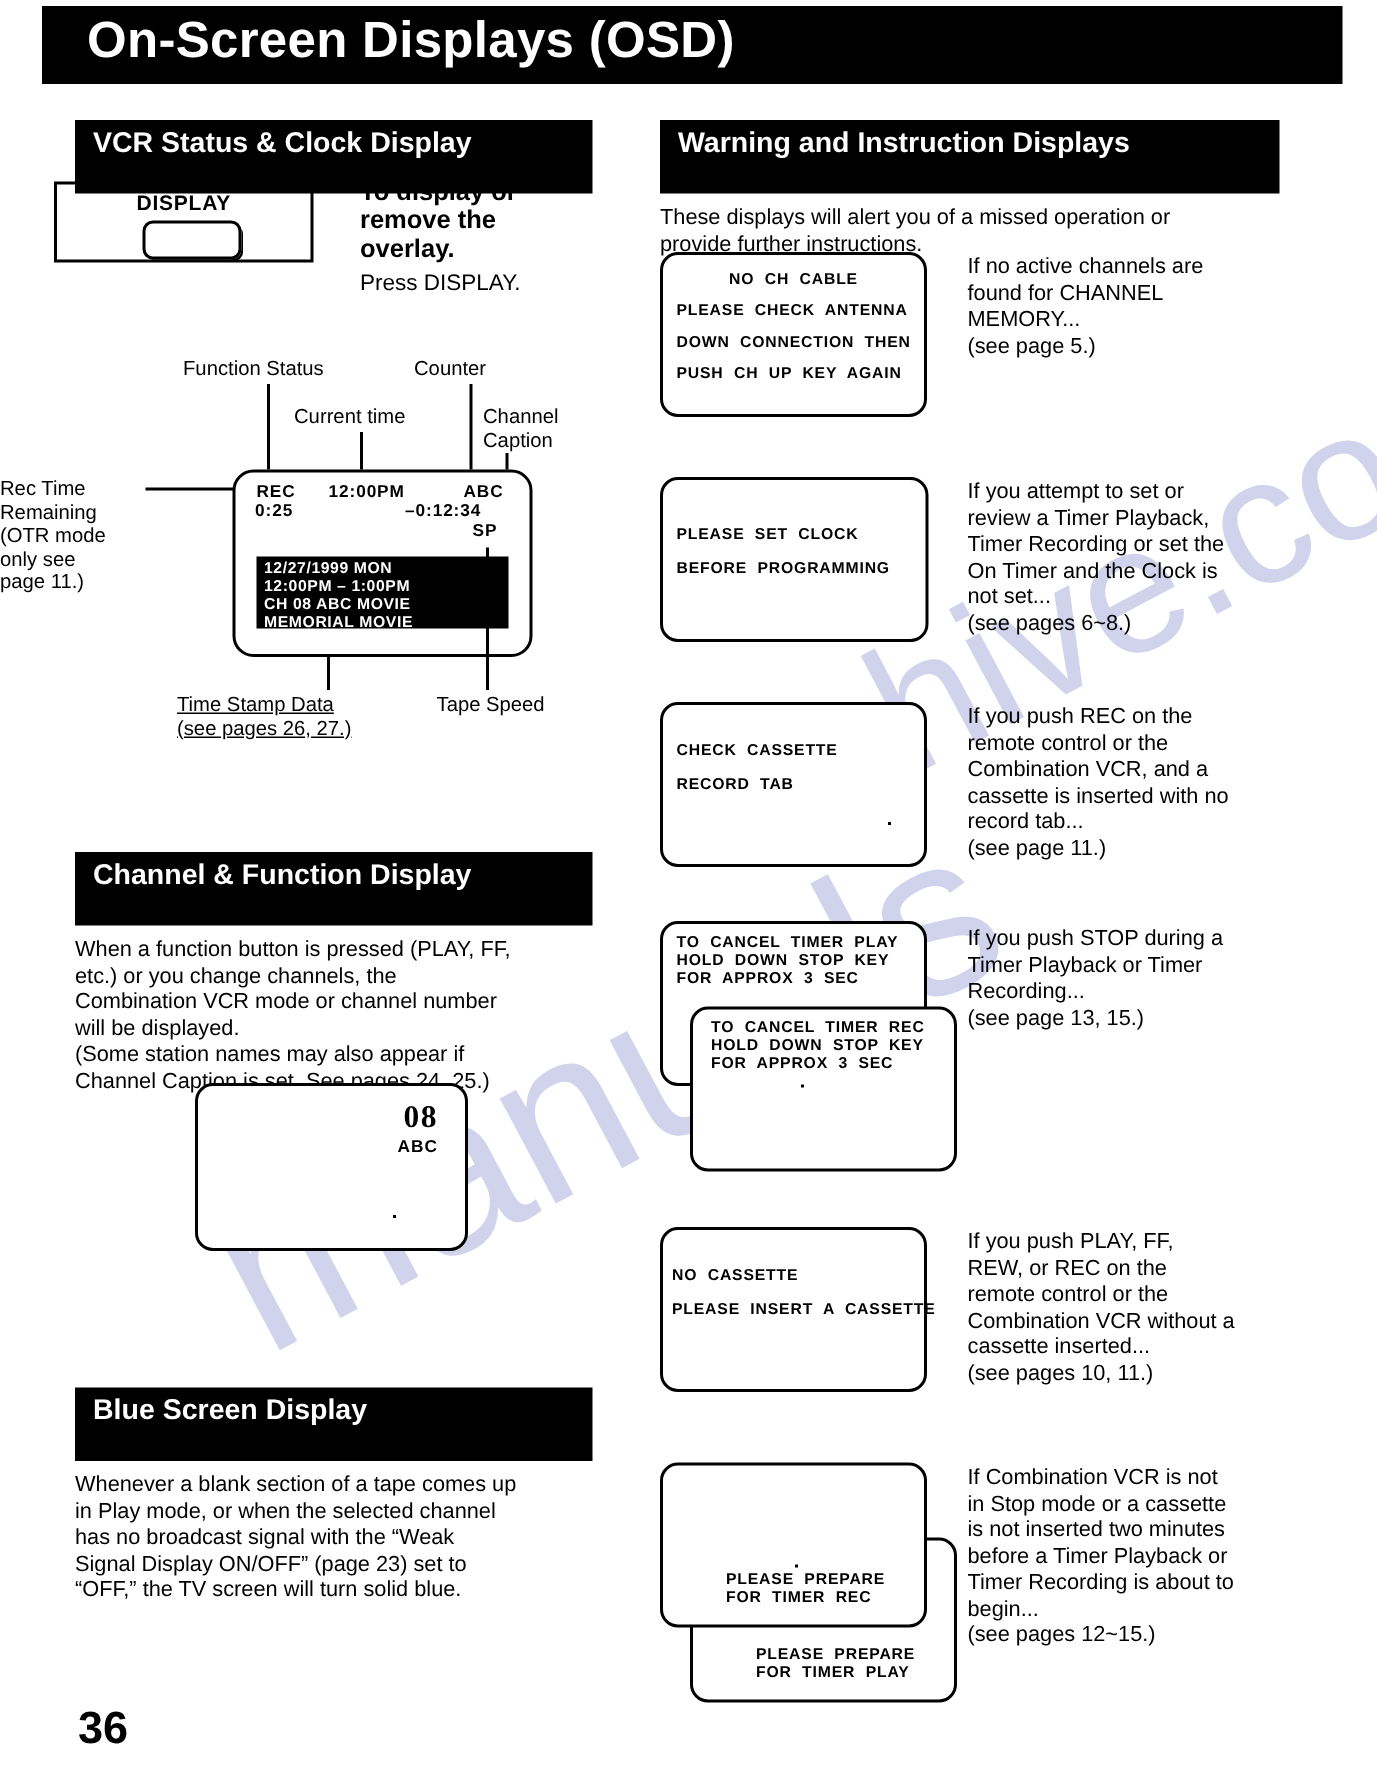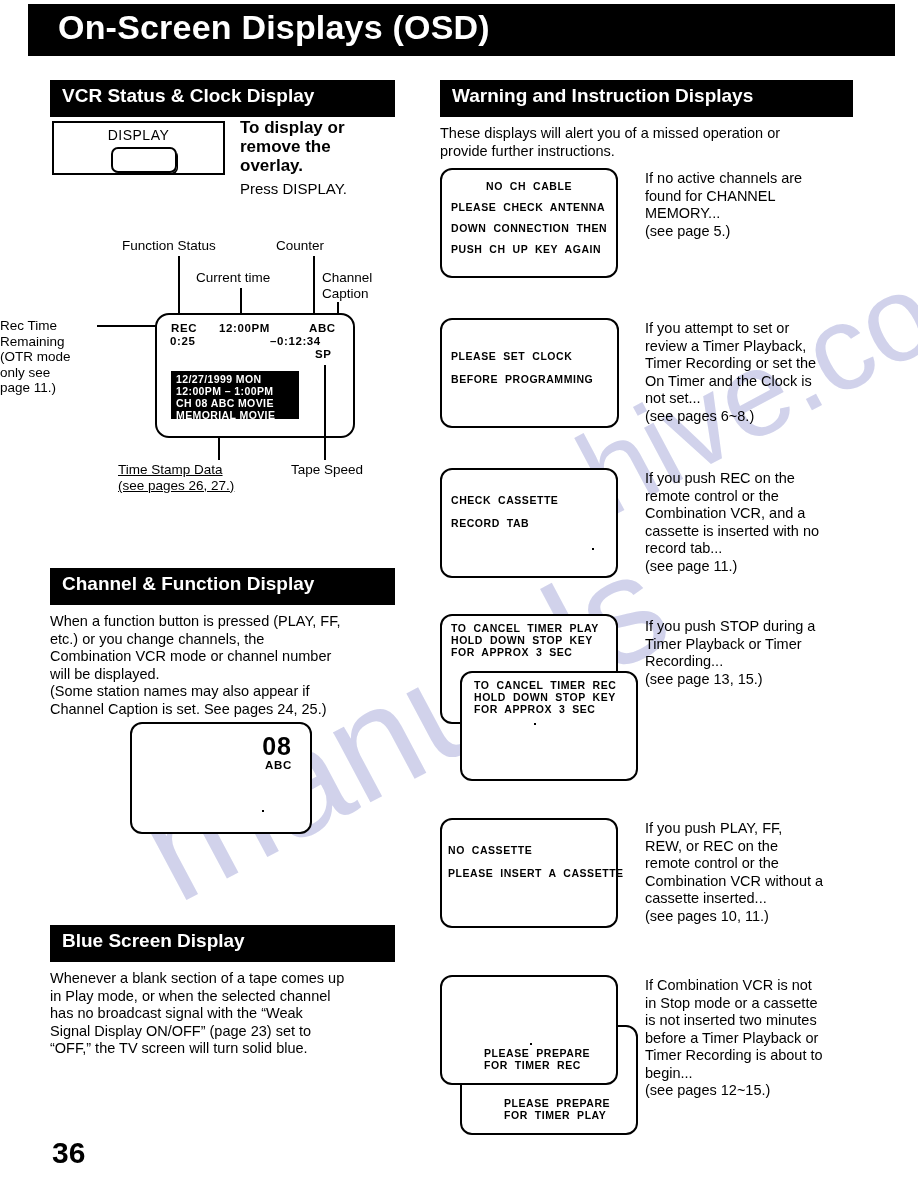--- a/index.html
+++ b/index.html
@@ -49,40 +49,41 @@
   
   .col-left  { position: absolute; left: 50px;  top: 80px; width: 345px; }
   .col-right { position: absolute; left: 440px; top: 80px; width: 420px; }
 
   
   .sec-head {
     background: #000;
     color: #fff;
     font-size: 19px;
     font-weight: bold;
-    padding: 5px 12px 10px 12px;
+    padding: 5px 12px 22px 12px;
     box-sizing: border-box;
   }
   .sec-head.narrow { width: 345px; }
   .sec-head.wide   { width: 413px; }
 
   .body-text {
     font-size: 14.5px;
     line-height: 17.5px;
     margin-top: 8px;
     white-space: pre-line;
   }
 
   
   .display-panel {
     position: absolute;
-    left: 52px; top: 121px;
+    left: 36px; top: 121px;
     width: 173px; height: 54px;
     border: 2px solid #000;
     box-sizing: border-box;
+    font-weight: bold;
   }
   .display-panel .lbl {
     position: absolute;
     left: 0; right: 0; top: 4px;
     text-align: center;
     font-size: 14px;
     letter-spacing: .5px;
   }
   .display-panel .btn {
     position: absolute;
@@ -127,21 +128,21 @@
   .osd-rec    { position: absolute; left: 14px;  top: 0; }
   .osd-time   { position: absolute; left: 62px;  top: 0; }
   .osd-cap    { position: absolute; left: 152px; top: 0; }
   .osd-remain { position: absolute; left: 13px;  top: 13px; }
   .osd-count  { position: absolute; left: 113px; top: 13px; }
   .osd-speed  { position: absolute; left: 158px; top: 26px; }
 
   .osd-stamp {
     position: absolute;
     left: 14px; top: 56px;
-    width: 128px; height: 48px;
+    width: 168px; height: 48px;
     background: #000;
     color: #fff;
     font-size: 10.5px;
     line-height: 12px;
     padding: 2px 0 0 5px;
     box-sizing: border-box;
     letter-spacing: .4px;
     white-space: pre-line;
     font-weight: bold;
   }
@@ -161,21 +162,21 @@
     position: absolute;
     left: 130px; top: 722px;
     width: 182px; height: 112px;
     border: 2px solid #000;
     border-radius: 12px;
     box-sizing: border-box;
     background: #fff;
   }
   .ch-screen .num {
     position: absolute; right: 18px; top: 8px;
-    font-size: 25px; font-weight: bold; letter-spacing: 1px;
+    font-size: 21px; font-weight: bold; letter-spacing: 1px; font-family: Liberation Serif, serif;
   }
   .ch-screen .cap {
     position: absolute; right: 18px; top: 35px;
     font-size: 11.5px; font-weight: bold; letter-spacing: .7px;
   }
   .ch-screen .dot {
     position: absolute; right: 46px; bottom: 20px;
     width: 2px; height: 2px; background: #000;
   }
 

